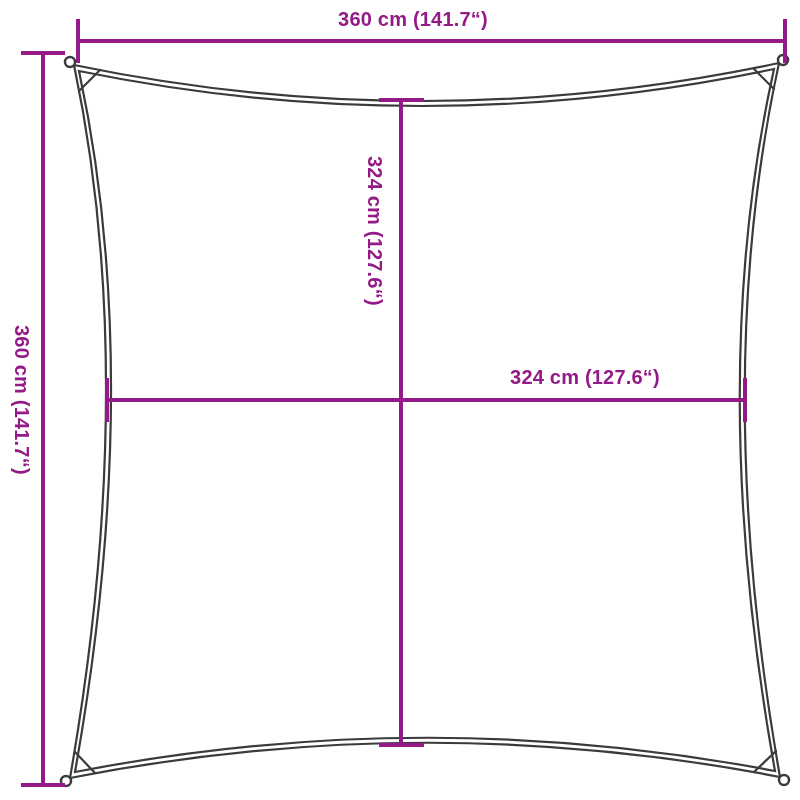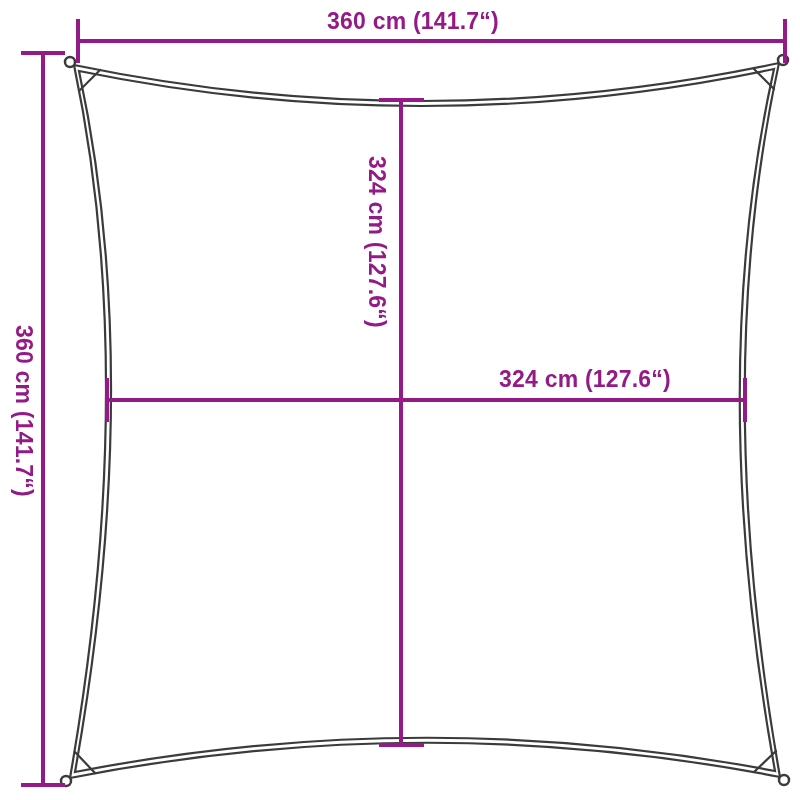--- a/index.html
+++ b/index.html
@@ -9,21 +9,21 @@
     font-family:"Liberation Sans", sans-serif;
     position:relative;
     overflow:hidden;
   }
   .stage{position:absolute;inset:0;width:800px;height:800px;}
   svg{position:absolute;left:0;top:0;}
   .dim-label{
     position:absolute;
     color:#941a87;
     font-weight:bold;
-    font-size:23px;
+    font-size:20px;
     letter-spacing:0.2px;
     white-space:nowrap;
     user-select:none;
   }
   .dim-label.horiz{transform:translateX(-50%);}
   .dim-label.vert{
     writing-mode:vertical-rl;
   }
   #label-top{left:413px;top:8px;}
   #label-left{left:10px;top:325px;}

